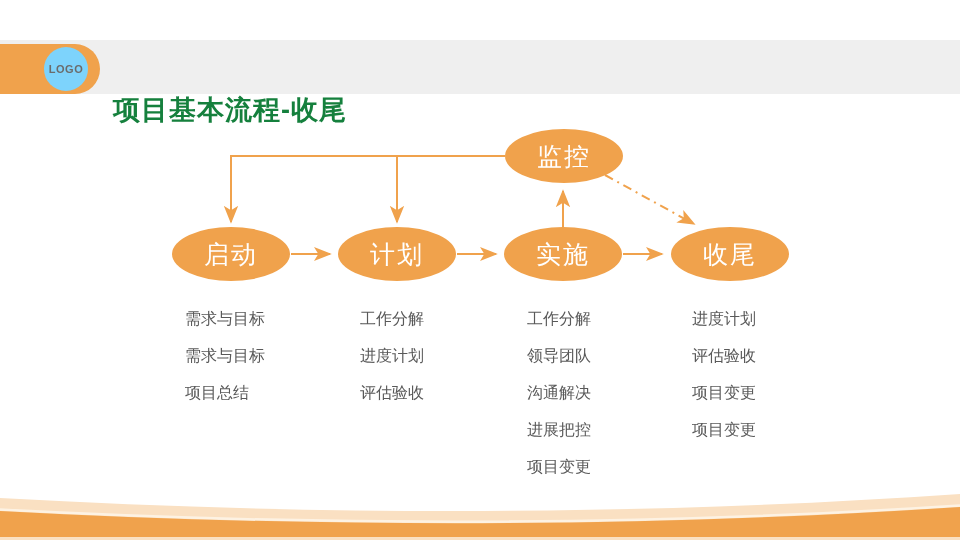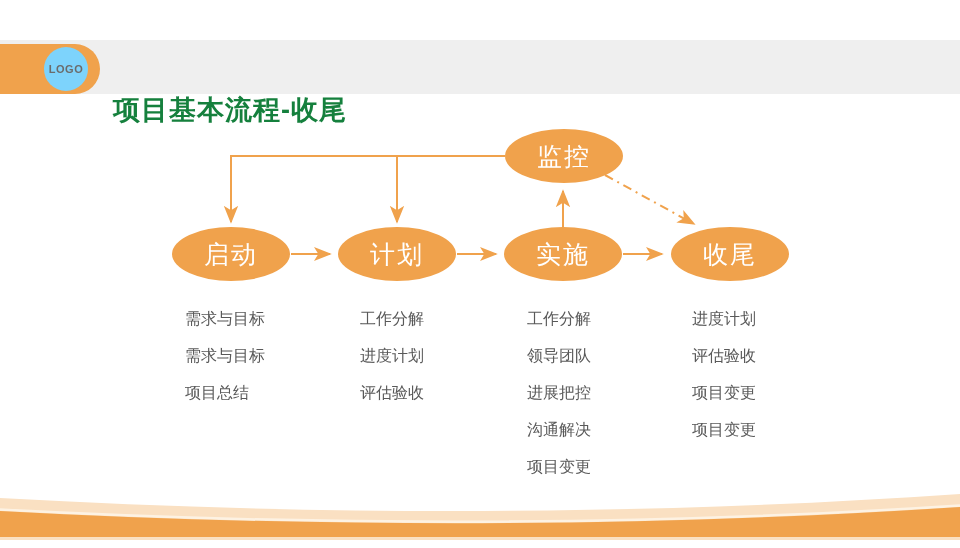--- a/index.html
+++ b/index.html
@@ -99,22 +99,22 @@
   <div class="li">项目总结</div>
 </div>
 <div class="stage-list col-2">
   <div class="li">工作分解</div>
   <div class="li">进度计划</div>
   <div class="li">评估验收</div>
 </div>
 <div class="stage-list col-3">
   <div class="li">工作分解</div>
   <div class="li">领导团队</div>
+  <div class="li">沟通解决</div>
   <div class="li">进展把控</div>
-  <div class="li">沟通解决</div>
   <div class="li">项目变更</div>
 </div>
 <div class="stage-list col-4">
   <div class="li">进度计划</div>
   <div class="li">评估验收</div>
   <div class="li">项目变更</div>
   <div class="li">项目变更</div>
 </div>
 
 <svg class="footer" viewBox="0 0 960 68" xmlns="http://www.w3.org/2000/svg" preserveAspectRatio="none">

